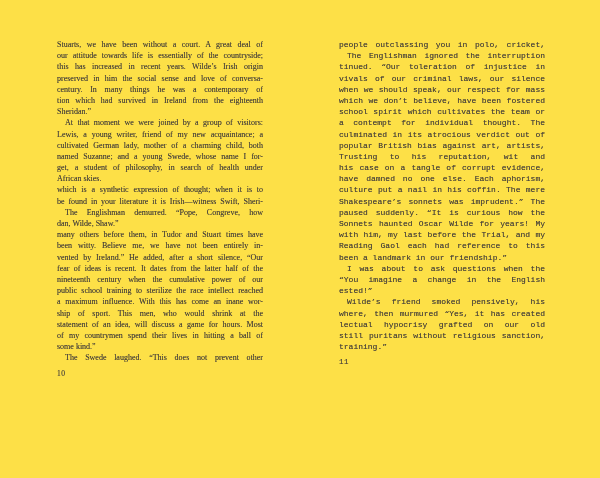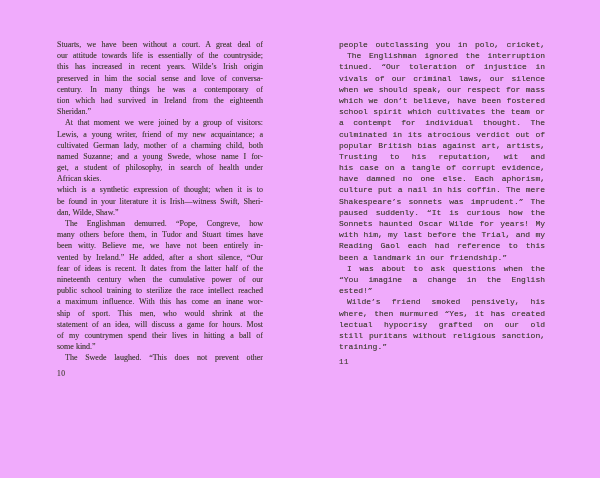--- a/index.html
+++ b/index.html
@@ -7,21 +7,21 @@
     padding: 0;
     width: 600px;
     height: 478px;
     background: #ffffff;
     overflow: hidden;
   }
   .spread {
     position: relative;
     width: 600px;
     height: 478px;
-    background: #f0abfc;
+    background: #fde047;
     font-family: "Liberation Serif", "DejaVu Serif", serif;
   }
   .page {
     position: absolute;
     top: 39px;
     width: 206px;
     color: #46403a;
   }
   .page-left  { left: 57px; }
   .page-right { left: 339px; font-family: Liberation Mono, monospace; }
@@ -60,22 +60,22 @@
         <div class="line">tion which had survived in Ireland from the eighteenth</div>
         <div class="line last">Sheridan.”</div>
         <div class="line first">At that moment we were joined by a group of visitors:</div>
         <div class="line">Lewis, a young writer, friend of my new acquaintance; a</div>
         <div class="line">cultivated German lady, mother of a charming child, both</div>
         <div class="line">named Suzanne; and a young Swede, whose name I for-</div>
         <div class="line">get, a student of philosophy, in search of health under</div>
         <div class="line last">African skies.</div>
         <div class="line">which is a synthetic expression of thought; when it is to</div>
         <div class="line">be found in your literature it is Irish—witness Swift, Sheri-</div>
+        <div class="line first">The Englishman demurred.  “Pope, Congreve, how</div>
         <div class="line last">dan, Wilde, Shaw.”</div>
-        <div class="line first">The Englishman demurred.  “Pope, Congreve, how</div>
         <div class="line">many others before them, in Tudor and Stuart times have</div>
         <div class="line">been witty.  Believe me, we have not been entirely in-</div>
         <div class="line">vented by Ireland.” He added, after a short silence, “Our</div>
         <div class="line">fear of ideas is recent.  It dates from the latter half of the</div>
         <div class="line">nineteenth century when the cumulative power of our</div>
         <div class="line">public school training to sterilize the race intellect reached</div>
         <div class="line">a maximum influence.  With this has come an inane wor-</div>
         <div class="line">ship of sport.  This men, who would shrink at the</div>
         <div class="line">statement of an idea, will discuss a game for hours.  Most</div>
         <div class="line">of my countrymen spend their lives in hitting a ball of</div>

